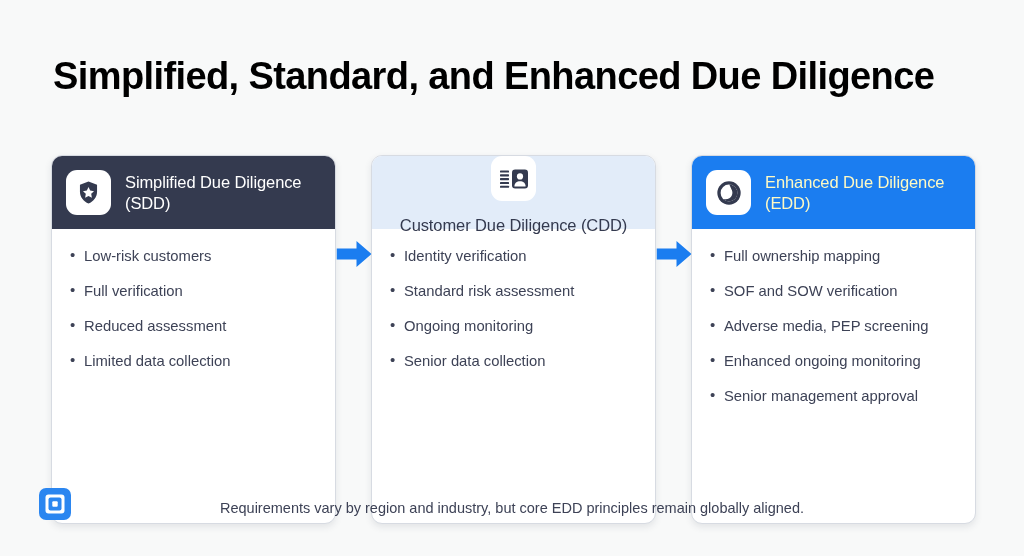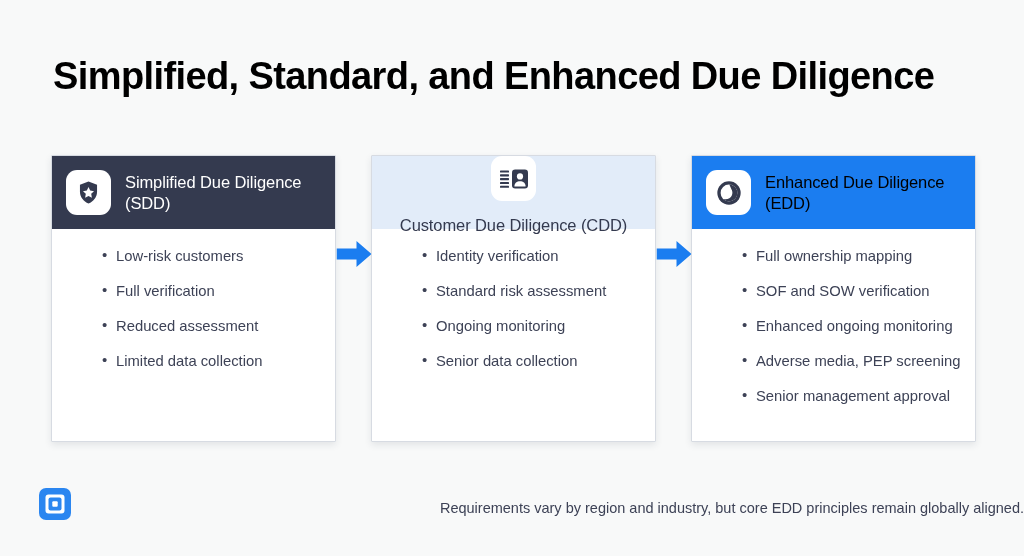--- a/index.html
+++ b/index.html
@@ -38,22 +38,22 @@
     left: 51px;
     top: 155px;
     width: 922px;
     height: 287px;
     display: flex;
     align-items: flex-start;
   }
 
   .card {
     width: 285px;
-    height: 287px;
-    border-radius: 1px;
+    height: 369px;
+    border-radius: 11px;
     background: #ffffff;
     border: 1px solid #d7dbe2;
     box-shadow: 0 3px 7px rgba(40,45,70,0.10);
     overflow: hidden;
     display: flex;
     flex-direction: column;
     flex: 0 0 285px;
   }
 
   .card-header {
@@ -81,26 +81,25 @@
   }
 
   .card-title {
     font-size: 16.5px;
     line-height: 21px;
     font-weight: normal;
     letter-spacing: -0.1px;
   }
   .card-1 .card-title { color: #ffffff; }
   .card-2 .card-title { color: #343a4f; }
-  .card-3 .card-title { color: #000000; }
+  .card-3 .card-title { color: #fef9c3; }
 
   .card-body {
     flex: 1 1 auto;
     padding: 18px 16px 14px 16px;
-    margin-left: 32px;
   }
 
   .bullet-list { list-style: none; }
 
   .bullet-item {
     position: relative;
     padding-left: 16px;
     font-size: 14.8px;
     line-height: 18px;
     color: #3d4256;
@@ -138,21 +137,21 @@
     top: 487px;
     width: 34px;
     height: 34px;
   }
 
   .footer-note {
     position: absolute;
     left: 0;
     top: 498px;
     width: 1024px;
-    text-align: right;
+    text-align: center;
     font-size: 14.5px;
     line-height: 20px;
     color: #3d4256;
   }
 </style>
 </head>
 <body>
 
 <div class="page">
 
@@ -233,22 +232,22 @@
             <path d="M12 4.8a7.2 7.2 0 1 1-5.1 12.3c3.3 1 6.5-.5 7.6-3.2 1-2.6-.2-4.6-1.1-6.6-.7-1.5-.8-2.2-1.4-2.5z" fill="#343a4f"></path>
             <circle cx="12.9" cy="11.1" r="1.9" fill="#ffffff"></circle>
           </svg>
         </span>
         <div class="card-title">Enhanced Due Diligence (EDD)</div>
       </div>
       <div class="card-body">
         <ul class="bullet-list">
           <li class="bullet-item">Full ownership mapping</li>
           <li class="bullet-item">SOF and SOW verification</li>
+          <li class="bullet-item">Adverse media, PEP screening</li>
           <li class="bullet-item">Enhanced ongoing monitoring</li>
-          <li class="bullet-item">Adverse media, PEP screening</li>
           <li class="bullet-item">Senior management approval</li>
         </ul>
       </div>
     </div>
 
   </div>
 
   <span class="logo-mark">
     <svg width="34" height="34" viewBox="0 0 34 34" aria-hidden="true">
       <rect x="1" y="1" width="32" height="32" rx="7" fill="#2b86f0"></rect>

